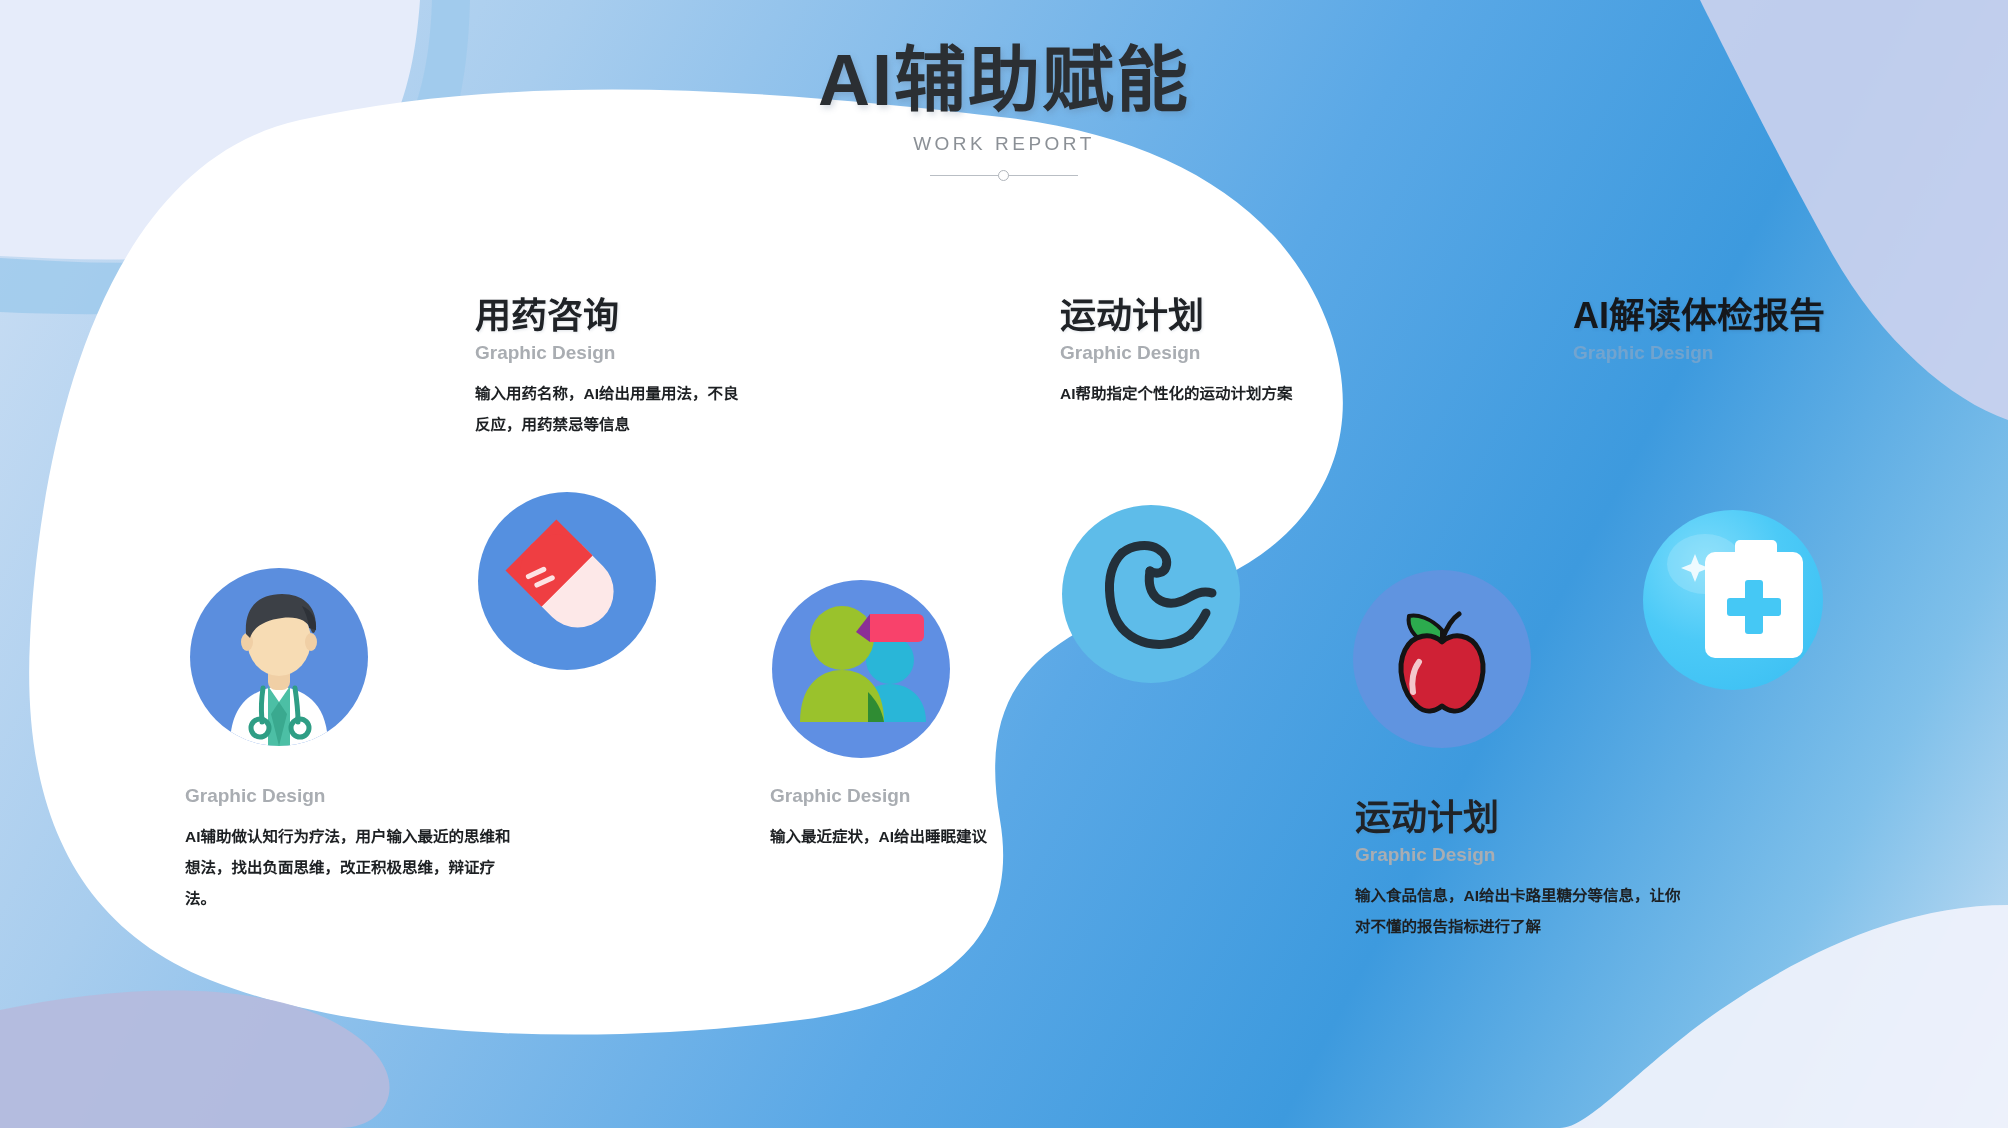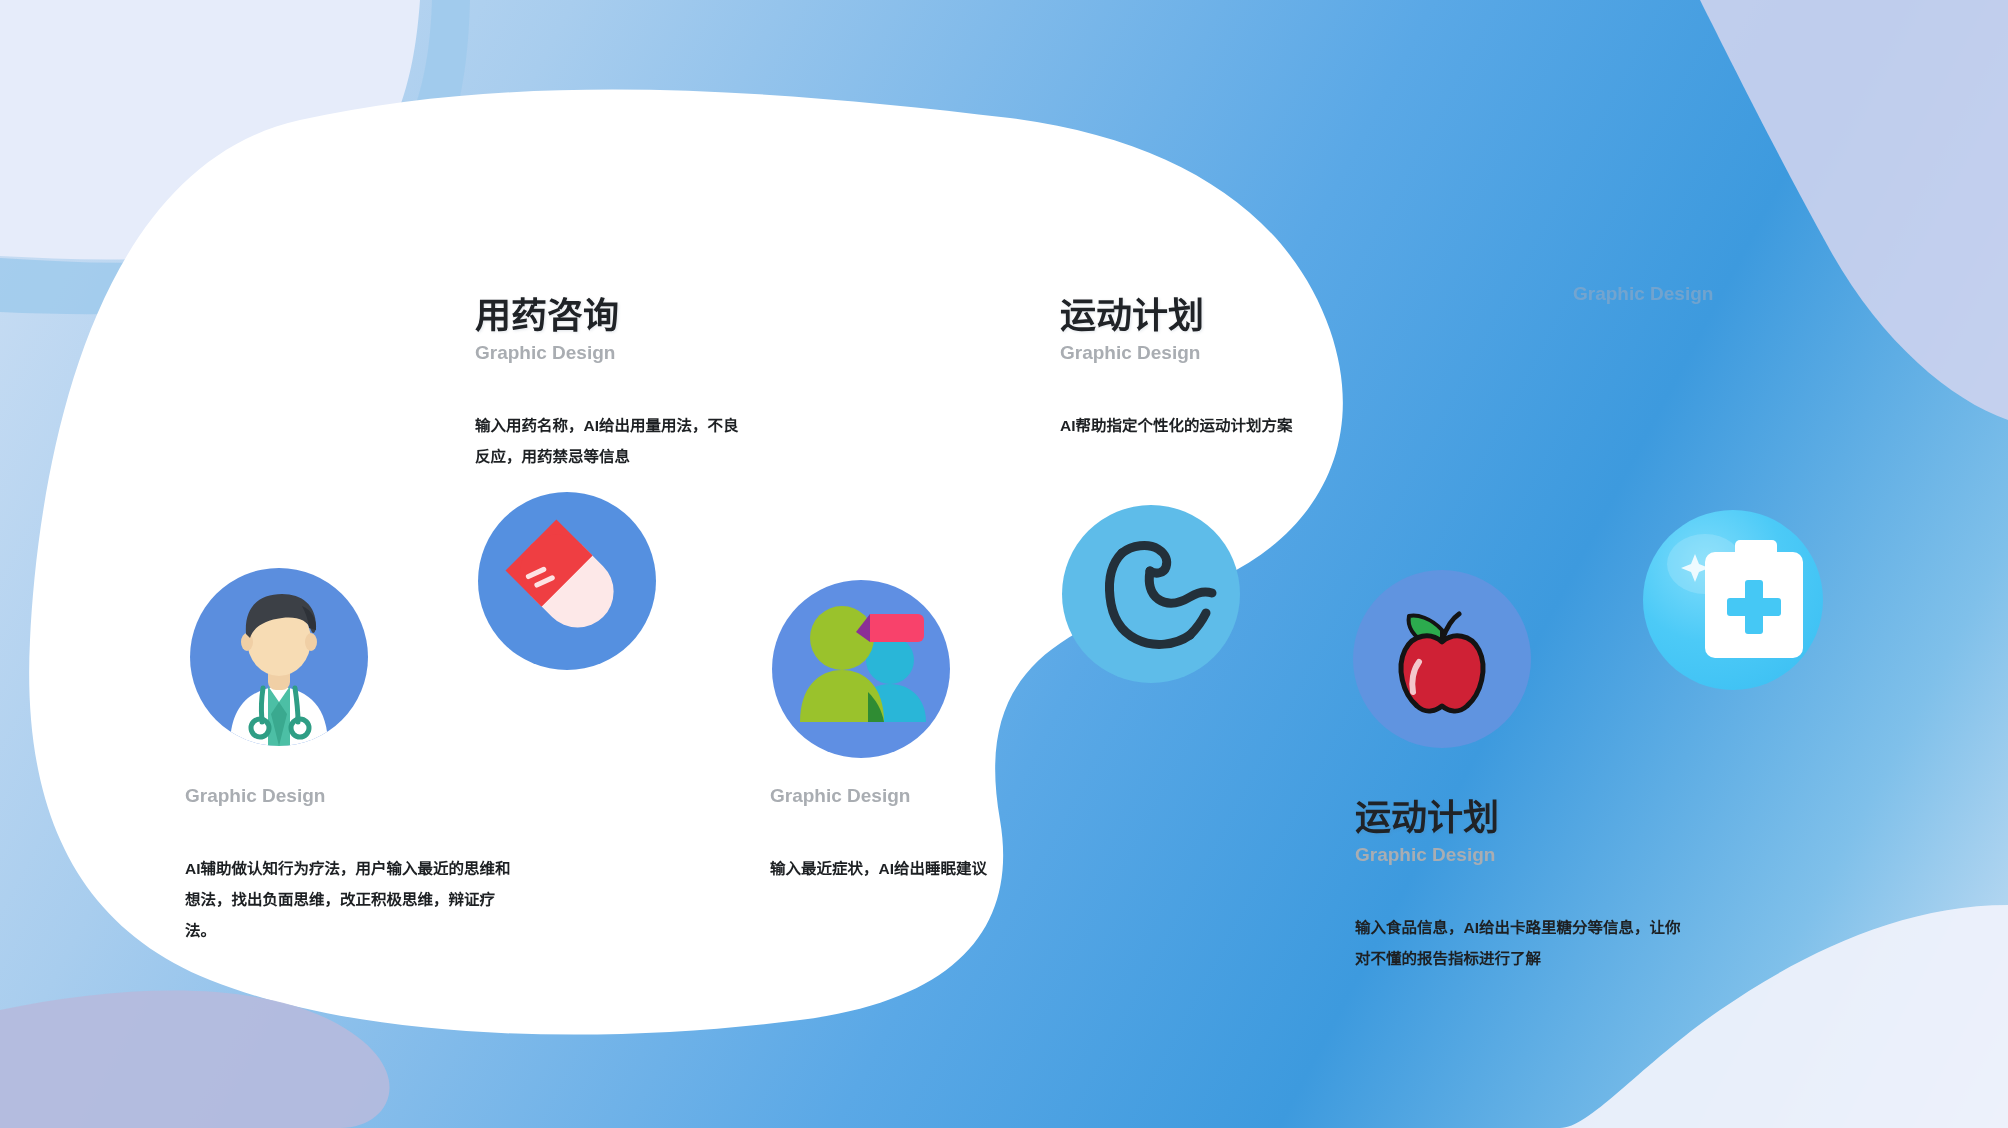--- a/index.html
+++ b/index.html
@@ -53,21 +53,21 @@
     font-size:36px; font-weight:bold; color:#202327; line-height:1.2;
     white-space:nowrap;
     text-shadow:1px 1px 3px rgba(90,110,140,.18);
     margin-top:16px;
   }
   .feat .eng {
     margin-top:5px; font-size:19px; color:#a9adb2; font-weight:700;
     white-space:nowrap;
   }
   .feat .desc {
-    margin-top:46px; font-size:15.5px; color:#1d2023; font-weight:bold;
+    margin-top:14px; font-size:15.5px; color:#1d2023; font-weight:bold;
     line-height:2.0; max-width:275px;
   }
   .feat.on-blue h3 { color:#15181c; text-shadow:1px 1px 3px rgba(50,90,140,.25); }
   .feat.on-blue .eng { color:#93a9c4; opacity:.6; }
   .feat.on-blue .desc { color:#15181c; }
 
   
   #feat-med      { left:475px;  top:278px; }
   #feat-sport    { left:1060px; top:278px; }
   #feat-report   { left:1573px; top:278px; }
@@ -116,34 +116,43 @@
                C1780,160 1730,60 1700,0 Z" fill="#cdd3ee" opacity="0.9"></path>
 
       <path d="M0,1010 C120,985 250,980 330,1020 C420,1065 395,1128 340,1128
                L0,1128 Z" fill="#b5bbdd" opacity="0.92"></path>
 
       <path d="M2008,905 C1900,905 1800,955 1720,1010 C1640,1065 1590,1128 1560,1128
                L2008,1128 Z" fill="#eef1fb" opacity="0.95"></path>
     </svg>
   </div>
 
+  <div class="title-block">
+    <div class="main-title">AI辅助赋能</div>
+    <div class="sub-title">WORK REPORT</div>
+    <div class="divider">
+      <div class="line"></div>
+      <div class="dot"></div>
+    </div>
+  </div>
 
   <div class="feat" id="feat-med">
     <h3>用药咨询</h3>
     <div class="eng">Graphic Design</div>
     <div class="desc">输入用药名称，AI给出用量用法，不良反应，用药禁忌等信息</div>
   </div>
 
   <div class="feat" id="feat-sport">
     <h3>运动计划</h3>
     <div class="eng">Graphic Design</div>
     <div class="desc">AI帮助指定个性化的运动计划方案</div>
   </div>
 
   <div class="feat on-blue" id="feat-report">
+    <h3>AI解读体检报告</h3>
     <div class="eng">Graphic Design</div>
   </div>
 
   <div class="feat" id="feat-cbt">
     <div class="eng">Graphic Design</div>
     <div class="desc">AI辅助做认知行为疗法，用户输入最近的思维和想法，找出负面思维，改正积极思维，辩证疗法。</div>
   </div>
 
   <div class="feat" id="feat-sleep">
     <div class="eng">Graphic Design</div>

